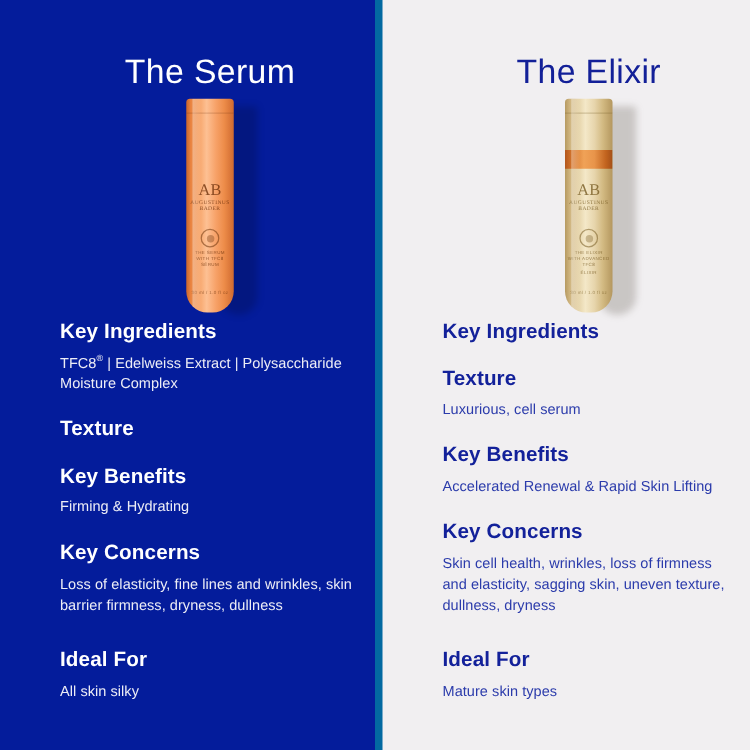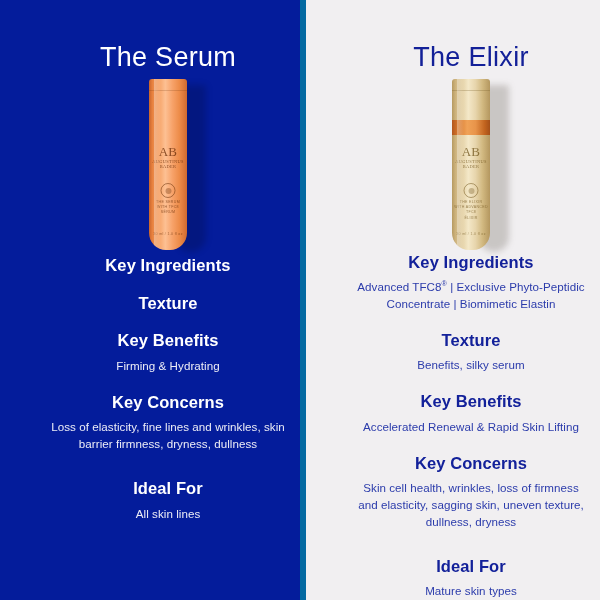--- a/index.html
+++ b/index.html
@@ -217,21 +217,21 @@
     width: 7px;
     background: linear-gradient(to right, rgba(255,255,255,0.34), rgba(255,255,255,0));
     pointer-events: none;
   }
 
   
   .specs {
     width: 100%;
     padding: 0 12px 0;
     box-sizing: border-box;
-    text-align: center;
+    text-align: left;
   }
 
   .spec-block { margin-bottom: 17px; }
   .spec-block:last-child { margin-bottom: 0; margin-top: 25px; }
 
   .spec-heading {
     font-size: 16.5px;
     font-weight: 700;
     line-height: 1.25;
     margin: 0 0 7px 0;
@@ -282,35 +282,36 @@
           <span>SÉRUM</span>
         </div>
         <div class="bottle-volume">30 ml / 1.0 fl oz</div>
         <div class="bottle-gloss"></div>
       </div>
     </div>
 
     <div class="specs">
       <div class="spec-block">
         <h3 class="spec-heading">Key Ingredients</h3>
+        <p class="spec-value">TFC8<sup>®</sup> | Edelweiss Extract | Polysaccharide Moisture Complex</p>
       </div>
       <div class="spec-block">
         <h3 class="spec-heading">Texture</h3>
       </div>
       <div class="spec-block">
         <h3 class="spec-heading">Key Benefits</h3>
         <p class="spec-value">Firming &amp; Hydrating</p>
       </div>
       <div class="spec-block">
         <h3 class="spec-heading">Key Concerns</h3>
         <p class="spec-value">Loss of elasticity, fine lines and wrinkles, skin barrier firmness, dryness, dullness</p>
       </div>
       <div class="spec-block">
         <h3 class="spec-heading">Ideal For</h3>
-        <p class="spec-value">All skin lines</p>
+        <p class="spec-value">All skin silky</p>
       </div>
     </div>
   </div>
 
   <div class="panel panel--elixir">
 
     <h2 class="panel-title">The Elixir</h2>
 
     <div class="bottle-stage">
       <div class="bottle-shadow"></div>
@@ -329,25 +330,24 @@
           <span>ÉLIXIR</span>
         </div>
         <div class="bottle-volume">30 ml / 1.0 fl oz</div>
         <div class="bottle-gloss"></div>
       </div>
     </div>
 
     <div class="specs">
       <div class="spec-block">
         <h3 class="spec-heading">Key Ingredients</h3>
-        <p class="spec-value">Advanced TFC8<sup>®</sup> | Exclusive Phyto-Peptidic Concentrate | Biomimetic Elastin</p>
       </div>
       <div class="spec-block">
         <h3 class="spec-heading">Texture</h3>
-        <p class="spec-value">Benefits, silky serum</p>
+        <p class="spec-value">Luxurious, cell serum</p>
       </div>
       <div class="spec-block">
         <h3 class="spec-heading">Key Benefits</h3>
         <p class="spec-value">Accelerated Renewal &amp; Rapid Skin Lifting</p>
       </div>
       <div class="spec-block">
         <h3 class="spec-heading">Key Concerns</h3>
         <p class="spec-value">Skin cell health, wrinkles, loss of firmness and elasticity, sagging skin, uneven texture, dullness, dryness</p>
       </div>
       <div class="spec-block">

